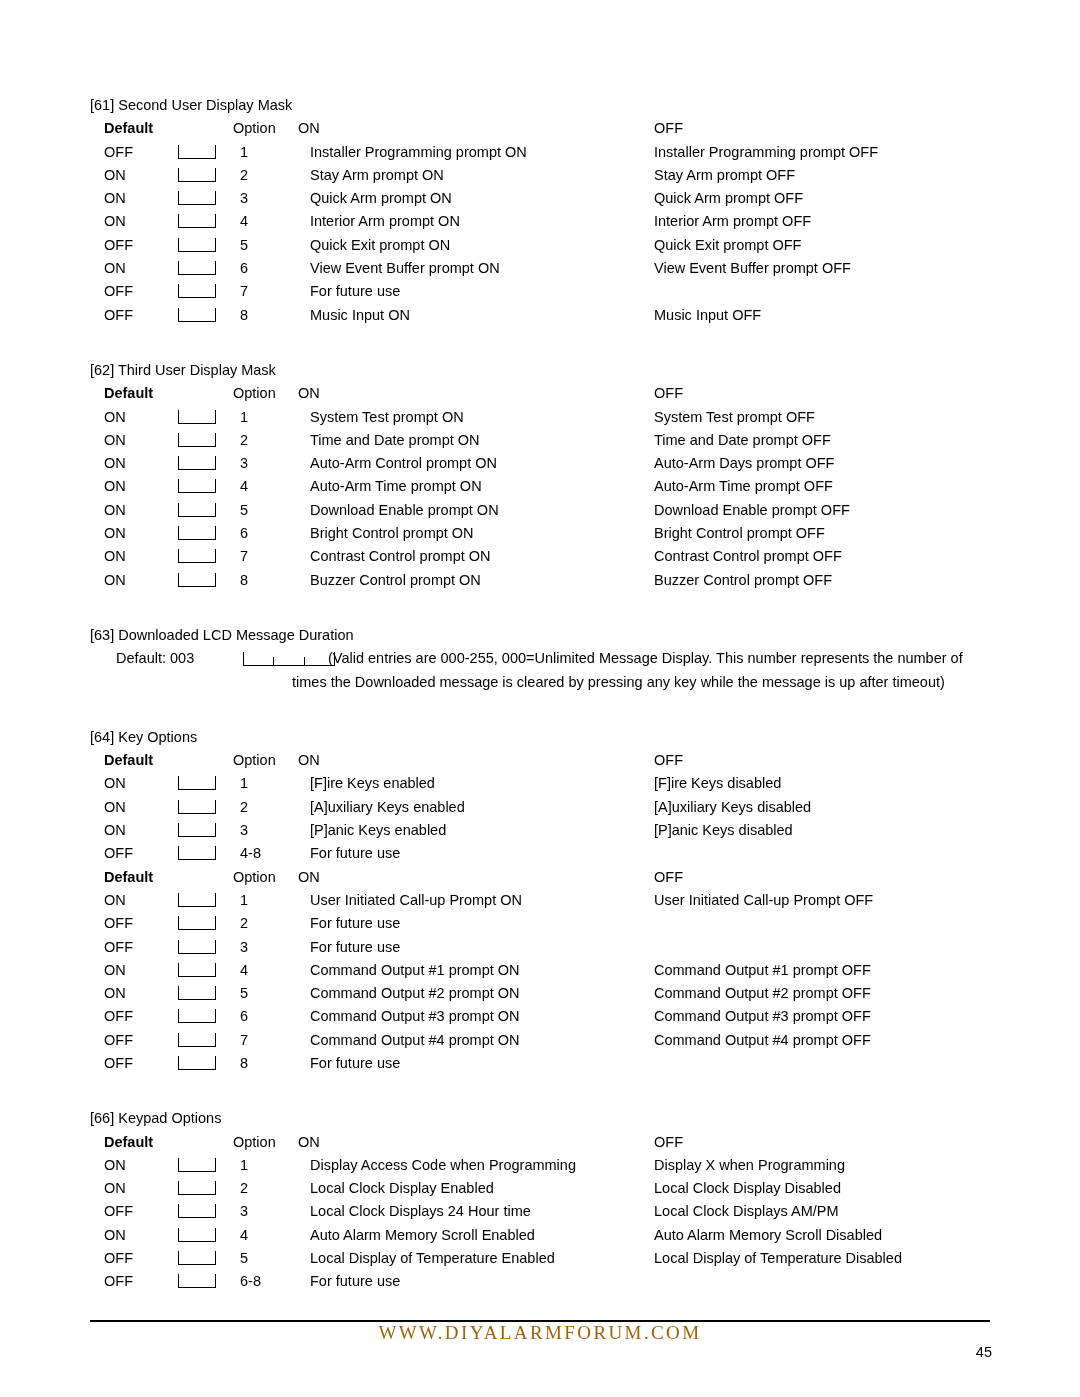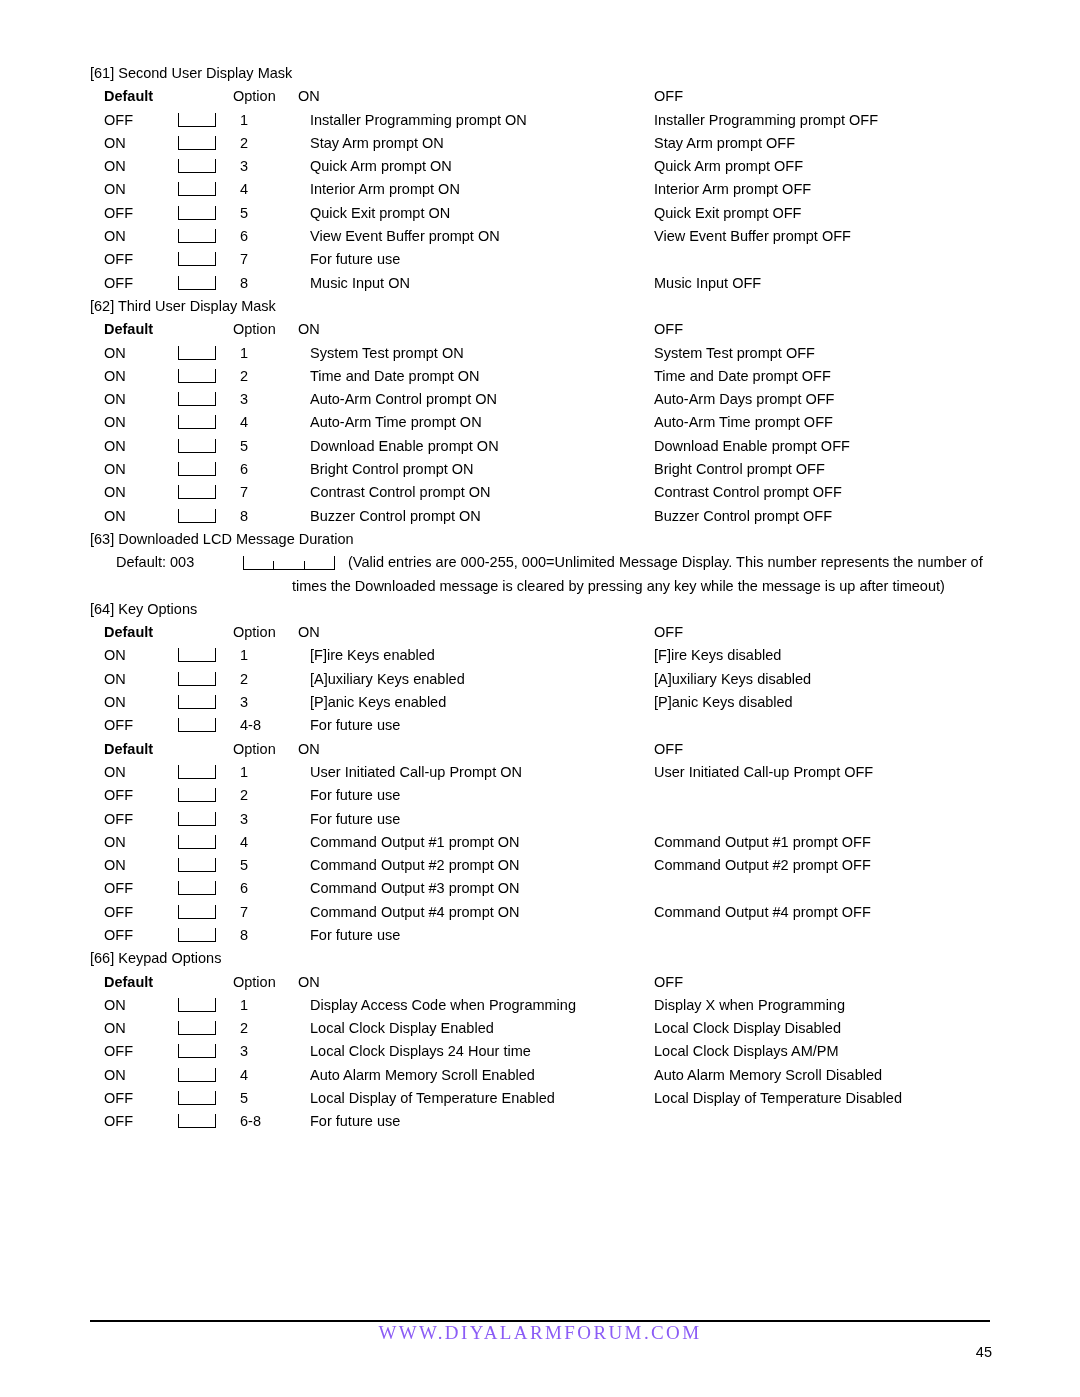--- a/index.html
+++ b/index.html
@@ -27,20 +27,21 @@
     top: 62px;
     width: 1080px;
   }
 
   
   .section-head {
     font-size: 14.5px;
     line-height: 23.3px;
     padding-left: 90px;
     white-space: pre;
+    margin-top: 32px;
   }
 
   
   .col-head {
     position: relative;
     height: 23.3px;
     font-size: 14.5px;
     line-height: 23.3px;
   }
   .col-head .c-default { position: absolute; left: 104px; font-weight: bold; }
@@ -133,21 +134,21 @@
     position: absolute;
     bottom: 0;
     width: 1px;
     height: 9px;
     background: #000;
   }
   .triple .tick.t1 { left: 30px; }
   .triple .tick.t2 { left: 61px; }
   .dur-line1 .rest {
     position: absolute;
-    left: 348px;
+    left: 328px;
   }
   .dur-line2 {
     height: 23.3px;
     padding-left: 292px;
     white-space: nowrap;
   }
 
   
   .footer-rule {
     position: absolute;
@@ -159,21 +160,21 @@
   }
   .footer-url {
     position: absolute;
     left: 0;
     top: 1322px;
     width: 1080px;
     text-align: center;
     font-family: "Liberation Serif", serif;
     font-size: 19px;
     letter-spacing: 2.4px;
-    color: #8b5cf6;
+    color: #a16207;
   }
   .page-num {
     position: absolute;
     left: 0;
     top: 1344px;
     width: 992px;
     text-align: right;
     font-size: 14.5px;
     color: #000;
   }
@@ -453,20 +454,21 @@
       <span class="c-on">Command Output #2 prompt ON</span>
       <span class="c-off">Command Output #2 prompt OFF</span>
     </div>
     <div class="opt-row">
       <span class="c-def">OFF</span>
       <span class="c-box">
           <span class="brk"></span>
         </span>
       <span class="c-num">6</span>
       <span class="c-on">Command Output #3 prompt ON</span>
+      <span class="c-off">Command Output #3 prompt OFF</span>
     </div>
     <div class="opt-row">
       <span class="c-def">OFF</span>
       <span class="c-box">
           <span class="brk"></span>
         </span>
       <span class="c-num">7</span>
       <span class="c-on">Command Output #4 prompt ON</span>
       <span class="c-off">Command Output #4 prompt OFF</span>
     </div>

